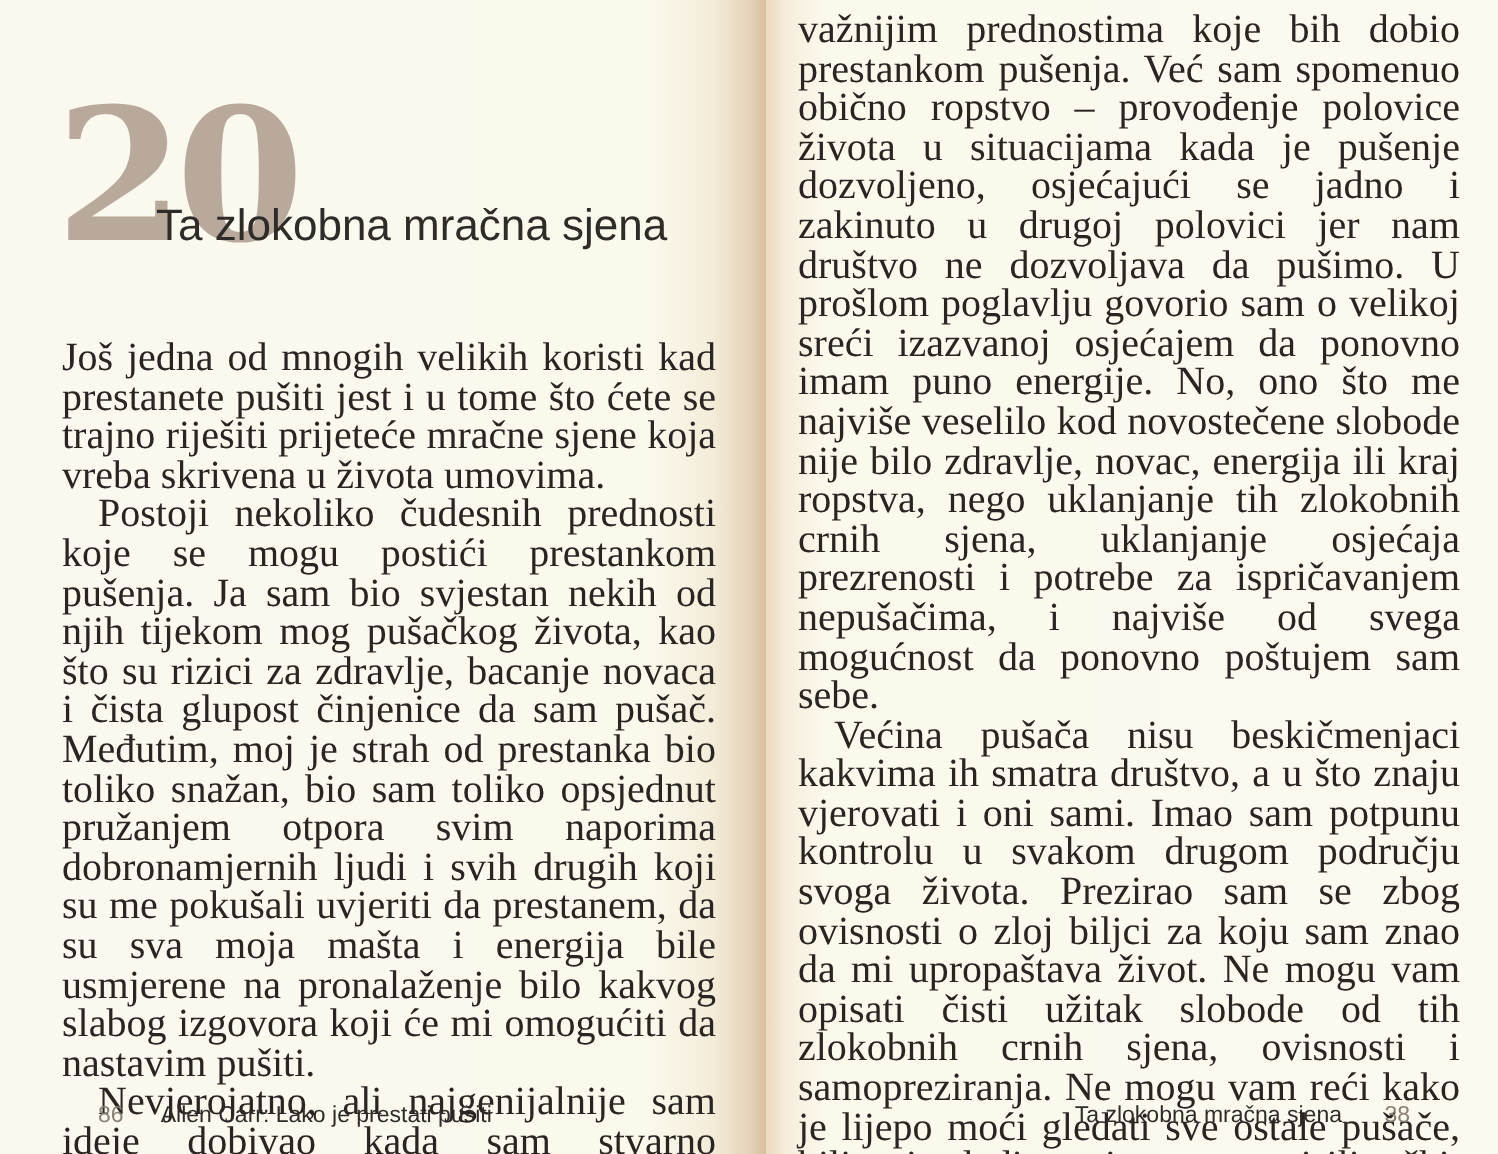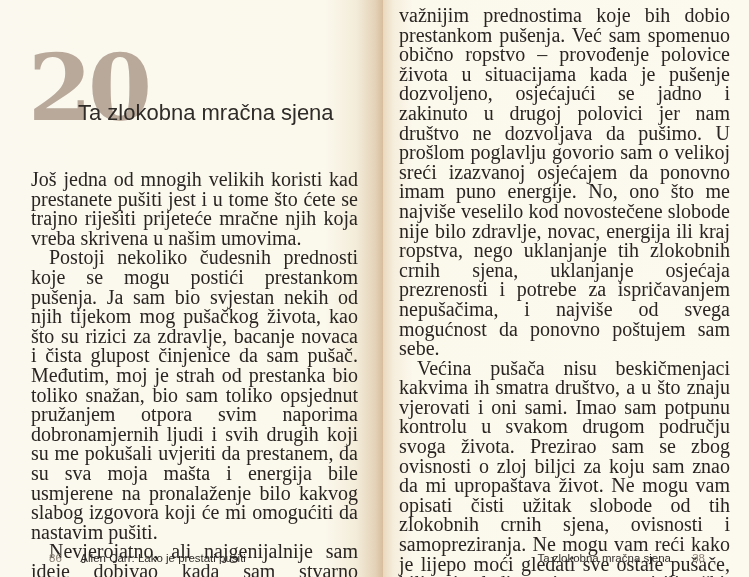--- a/index.html
+++ b/index.html
@@ -47,21 +47,21 @@
   .page-right .footer .pnum { margin-left: 18px; }
 </style>
 </head>
 <body>
 
 <div class="spread">
   <div class="page page-left">
     <div class="chapter-number">20</div>
     <div class="chapter-title">Ta zlokobna mračna sjena</div>
     <div class="body-text">
-      <p class="noindent">Još jedna od mnogih velikih koristi kad prestanete pušiti jest i u tome što ćete se trajno riješiti prijeteće mračne njih koja vreba skrivena u našim umovima.</p>
+      <p class="noindent">Još jedna od mnogih velikih koristi kad prestanete pušiti jest i u tome što ćete se trajno riješiti prijeteće mračne sjene koja vreba skrivena u života umovima.</p>
       <p>Postoji nekoliko čudesnih prednosti koje se mogu postići prestankom pušenja. Ja sam bio svjestan nekih od njih tijekom mog pušačkog života, kao što su rizici za zdravlje, bacanje novaca i čista glupost činjenice da sam pušač. Međutim, moj je strah od prestanka bio toliko snažan, bio sam toliko opsjednut pružanjem otpora svim naporima dobronamjernih ljudi i svih drugih koji su me pokušali uvjeriti da prestanem, da su sva moja mašta i energija bile usmjerene na pronalaženje bilo kakvog slabog izgovora koji će mi omogućiti da nastavim pušiti.</p>
       <p>Nevjerojatno, ali najgenijalnije sam ideje dobivao kada sam stvarno pokušavao prestati pušiti. Ideje su naravno bile inspirirane strahom i jadom kroz koji sam prolazio pokušavajući prestati pušiti korištenjem snage volje. Nikako nisam mogao spriječiti misli o zdravlju i financijskoj strani pušenja. Ali sada, kada sam slobodan, zapanjuje me kako sam uspješno sprječavao misli o</p>
     </div>
     <div class="footer">
       <span class="pnum">86</span>
       <span>Allen Carr: Lako je prestati pušiti</span>
     </div>
   </div>
 
   <div class="page page-right">

